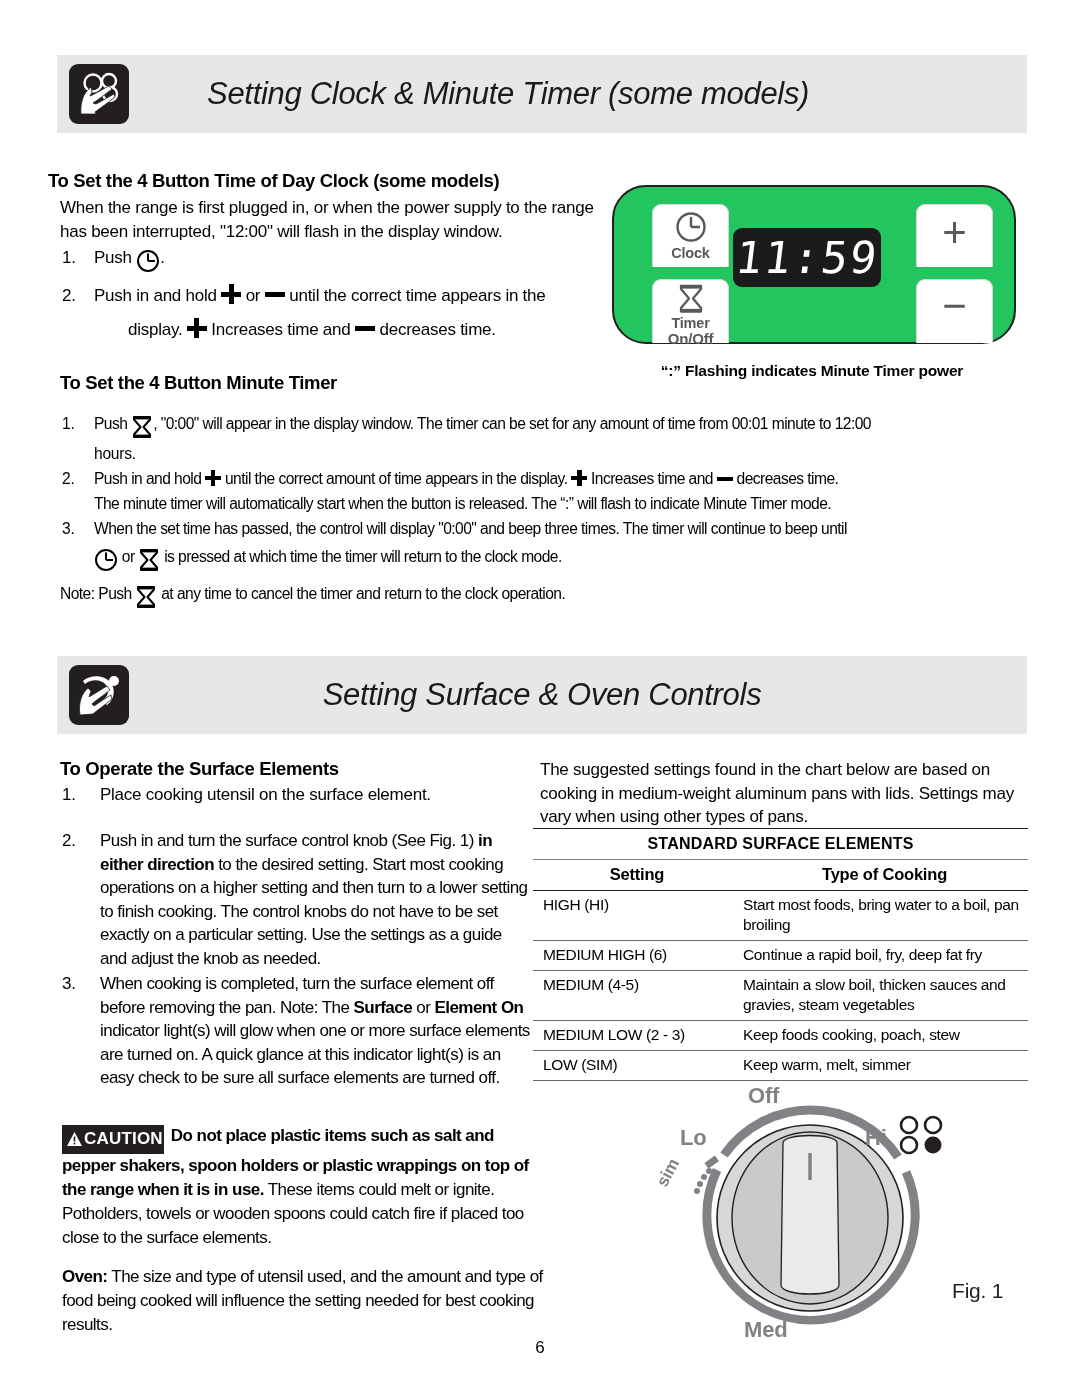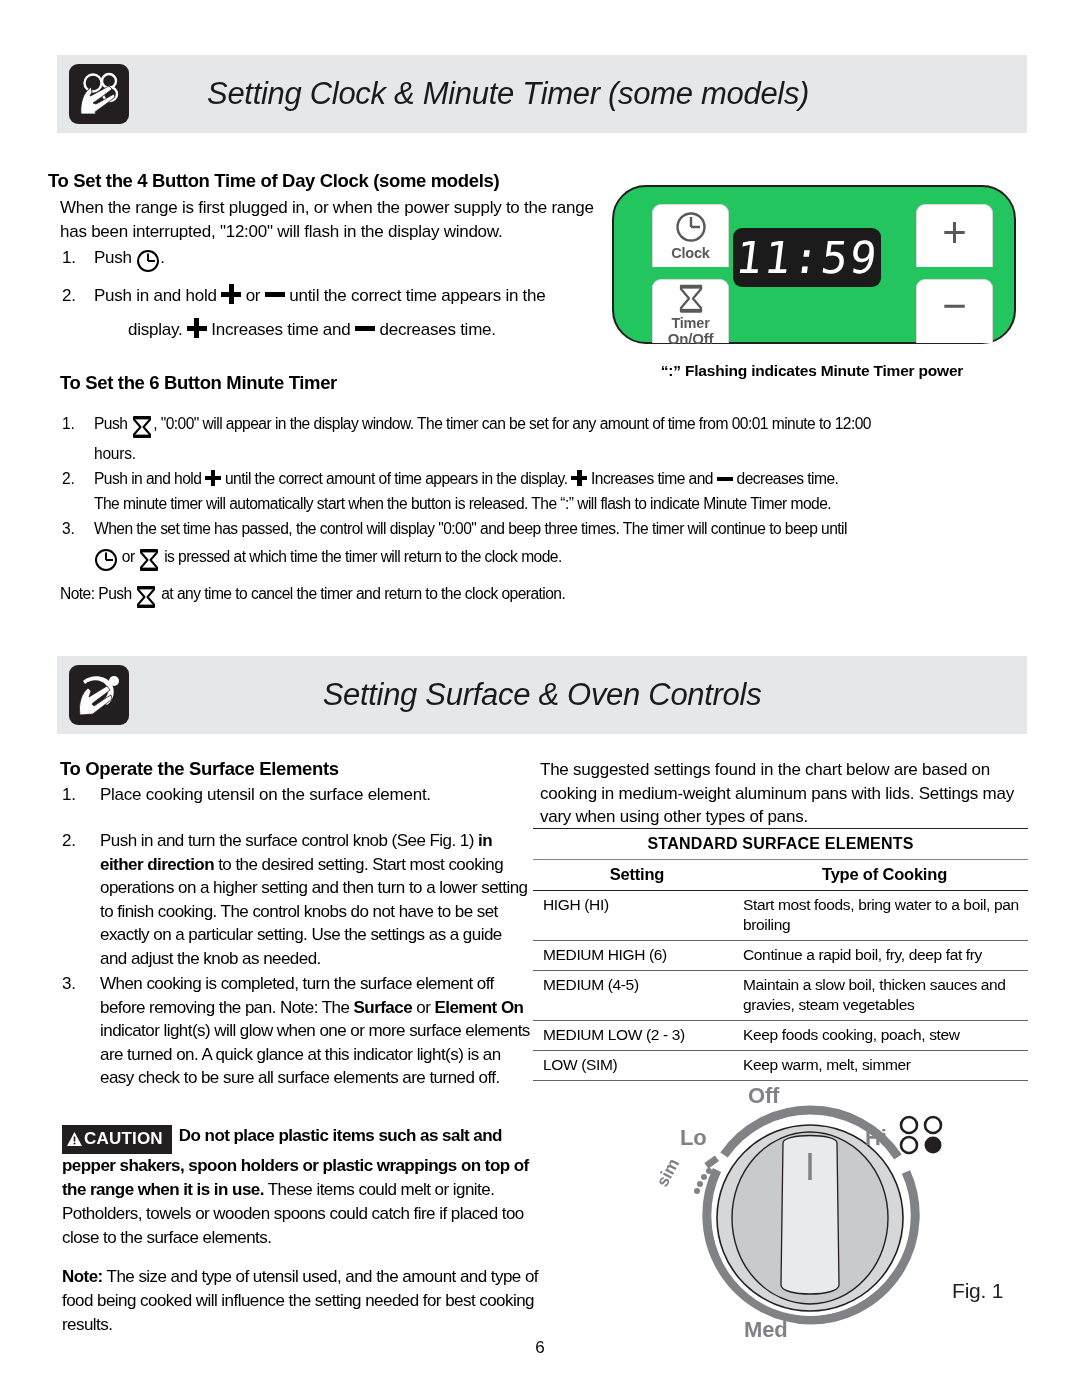--- a/index.html
+++ b/index.html
@@ -99,21 +99,21 @@
     text-align:center;font-weight:bold;font-size:16.5px;letter-spacing:-0.2px;
     border-bottom:1.3px solid #231f20;padding:4px 0 6px 0;
   }
   .tbl .body td{border-bottom:1.1px solid #6e6360;}
   .tbl .body.last td{border-bottom:1.1px solid #6e6360;}
 
   
   .caution-badge{
     display:inline-block;background:#231f20;color:#fff;
     font-size:17px;font-weight:bold;letter-spacing:0.2px;
-    padding:2px 9px 3px 4px;vertical-align:-3px;margin-right:7px;
+    padding:2px 1px 3px 4px;vertical-align:-3px;margin-right:7px;
     white-space:nowrap;
   }
   .caution-badge svg{vertical-align:-3px;margin-right:1px;}
 
   
   .knobfig{position:absolute;}
   .figlabel{position:absolute;font-size:21px;letter-spacing:-0.2px;color:#231f20;}
 
   .pageno{
     position:absolute;left:0;width:1080px;text-align:center;
@@ -198,21 +198,21 @@
     <div class="key" style="left:302px;top:17px;width:75px;height:62px;">
       <span class="pm" style="left:0;width:75px;top:7px;">+</span>
     </div>
     <div class="key" style="left:302px;top:92px;width:75px;height:63px;">
       <span class="pm" style="left:0;width:75px;top:5px;">−</span>
     </div>
   </div>
 
   <div class="caption" style="left:612px;top:362px;width:400px;">“:” Flashing indicates Minute Timer power</div>
 
-  <div class="abs h2" style="left:60px;top:372px;width:560px;">To Set the 6 Button Minute Timer</div>
+  <div class="abs h2" style="left:60px;top:372px;width:560px;">To Set the 4 Button Minute Timer</div>
 
   <div class="row" style="left:62px;top:412px;width:958px;">
     <span class="p sm num" style="width:32px;">1.</span>
     <span class="p sm txt tight">
       <span>Push</span>
       <span class="ico">
         <svg width="22" height="24" viewBox="0 0 22 24" style="vertical-align:-6px;">
           <path d="M3 2 L19 2 L19 4.5 L12.5 12 L19 19.5 L19 22 L3 22 L3 19.5 L9.5 12 L3 4.5 Z" fill="none" stroke="#000" stroke-width="2" stroke-linejoin="round"></path>
           <path d="M3.6 3.2 L18.4 3.2" stroke="#000" stroke-width="2.4"></path>
           <path d="M3.6 20.8 L18.4 20.8" stroke="#000" stroke-width="2.4"></path>
@@ -301,21 +301,21 @@
 
   <div class="abs p tight" style="left:62px;top:1124px;width:482px;line-height:24px;">
     <span class="caution-badge"><svg width="17" height="16" viewBox="0 0 17 16">
           <path d="M8.5 1 L16 15 L1 15 Z" fill="#fff"></path>
           <path d="M8.5 5.5 L8.5 10.5" stroke="#231f20" stroke-width="1.6"></path>
           <circle cx="8.5" cy="12.6" r="1" fill="#231f20"></circle>
         </svg><span>CAUTION</span></span><b>Do not place plastic items such as salt and pepper shakers, spoon holders or plastic wrappings on top of the range when it is in use.</b><span> These items could melt or ignite. Potholders, towels or wooden spoons could catch fire if placed too close to the surface elements.</span>
   </div>
 
   <div class="abs p tight" style="left:62px;top:1265px;width:482px;line-height:24px;">
-    <b>Note:</b><span> The size and type of utensil used, and the amount and type of food being cooked will influence the setting needed for best cooking results.</span>
+    <b>Oven:</b><span> The size and type of utensil used, and the amount and type of food being cooked will influence the setting needed for best cooking results.</span>
   </div>
 
   <div class="abs p" style="left:540px;top:758px;width:484px;">The suggested settings found in the chart below are based on cooking in medium-weight aluminum pans with lids. Settings may vary when using other types of pans.</div>
 
   <table class="tbl" style="left:533px;top:828px;">
     <tbody>
       <tr class="title">
         <td colspan="2">STANDARD SURFACE ELEMENTS</td>
       </tr>
       <tr class="head">

